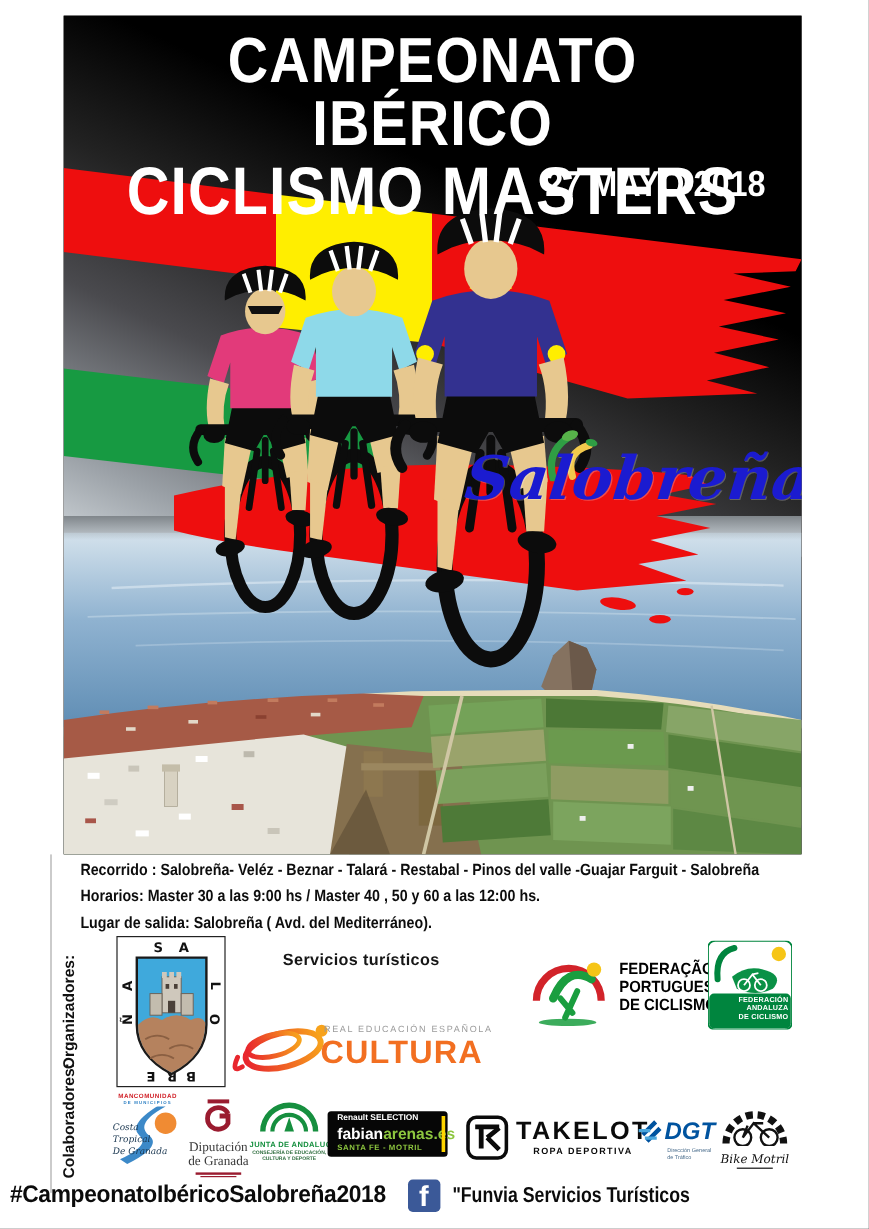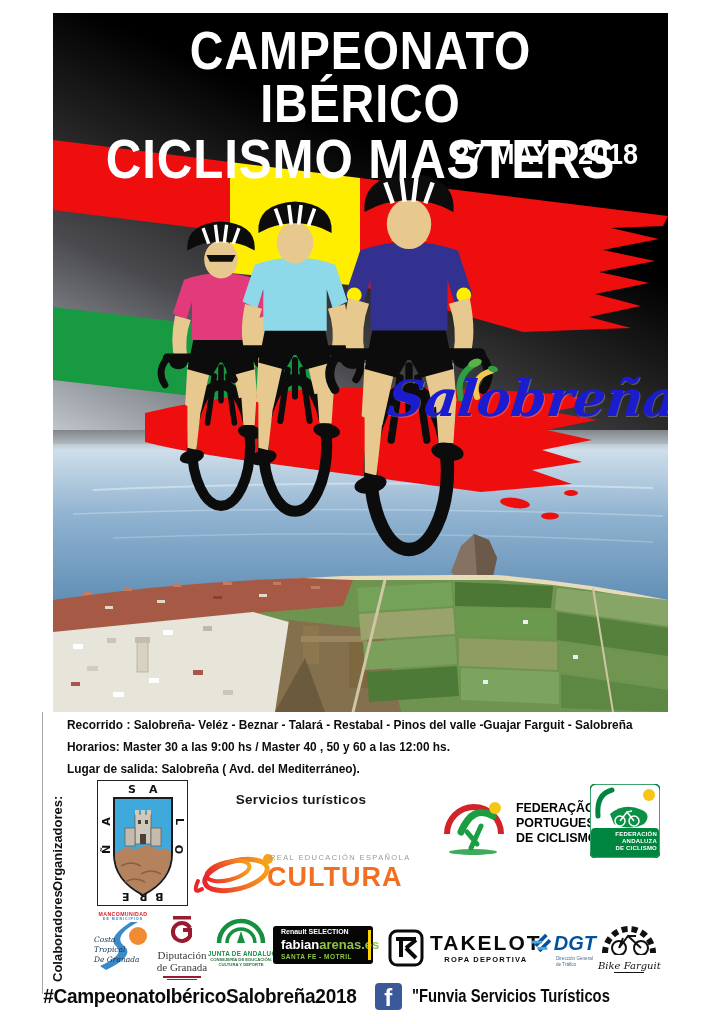--- a/index.html
+++ b/index.html
@@ -113,21 +113,21 @@
   .dgt{position:absolute;left:532px;top:930px;width:64px;}
   .dgt .row{display:flex;align-items:center;}
   .dgt .nm{font-size:20px;font-weight:800;font-style:italic;color:var(--dgt);letter-spacing:0;line-height:1;margin-left:2px;}
   .dgt .sb{font-size:4.6px;color:#4a6d8c;line-height:1.3;margin-left:24px;white-space:nowrap;}
 
   .bikem{position:absolute;left:598px;top:921px;width:62px;text-align:center;}
   .bikem .nm{font-family:"DejaVu Serif",serif;font-style:italic;font-size:10px;color:#111;margin-top:1px;white-space:nowrap;}
   .bikem .orn{width:30px;height:1px;background:#111;margin:1px auto 0;}
 
   
-  .footer{position:absolute;left:0;top:983px;width:688px;display:flex;align-items:center;justify-content:center;gap:10px;}
+  .footer{position:absolute;left:0;top:983px;width:688px;display:flex;align-items:center;gap:10px;}
   .hashtag{font-size:20px;font-weight:800;color:#0b0b0b;letter-spacing:-.3px;transform:scaleX(.95);transform-origin:center;white-space:nowrap;}
   .fb{width:27px;height:27px;background:var(--fb);border-radius:4px;color:#fff;font-weight:700;font-size:24px;
       display:flex;align-items:flex-end;justify-content:center;line-height:.95;overflow:hidden;}
   .funviafoot{font-size:18px;font-weight:700;color:#0b0b0b;transform:scaleX(.82);transform-origin:left center;white-space:nowrap;}
 </style>
 </head>
 <body>
 
 <div class="poster">
 
@@ -477,21 +477,21 @@
     </div>
   </div>
 
   <div class="bikem">
     <svg width="58" height="34" viewBox="0 0 58 34">
       <path d="M5,32 A24,24 0 0 1 53,32" stroke="#111" stroke-width="6" fill="none" stroke-dasharray="6 4"></path>
       <circle cx="19" cy="27" r="7" fill="none" stroke="#111" stroke-width="2"></circle>
       <circle cx="41" cy="27" r="7" fill="none" stroke="#111" stroke-width="2"></circle>
       <path d="M19,27 L28,15 L41,27 M28,15 L36,15 M23,17 L19,27" stroke="#111" stroke-width="2" fill="none"></path>
     </svg>
-    <div class="nm">Bike Farguit</div>
+    <div class="nm">Bike Motril</div>
     <div class="orn"></div>
   </div>
 
   <div class="footer">
     <div class="hashtag">#CampeonatoIbéricoSalobreña2018</div>
     <div class="fb">f</div>
     <div class="funviafoot">"Funvia Servicios Turísticos</div>
   </div>
 
 </div>

